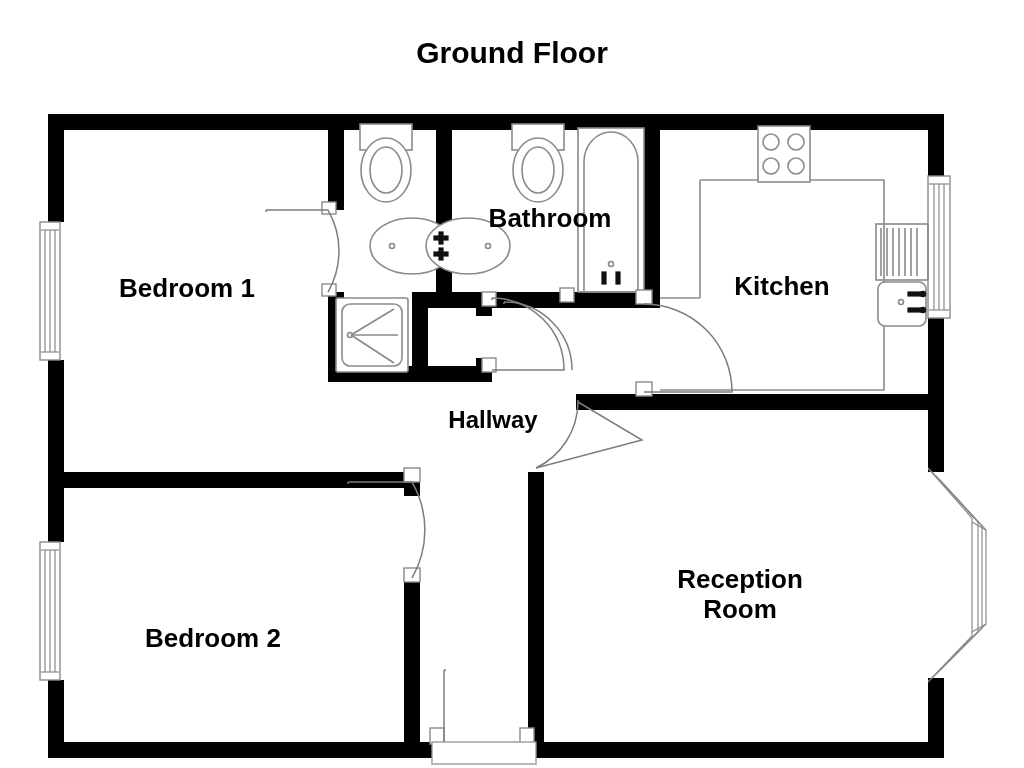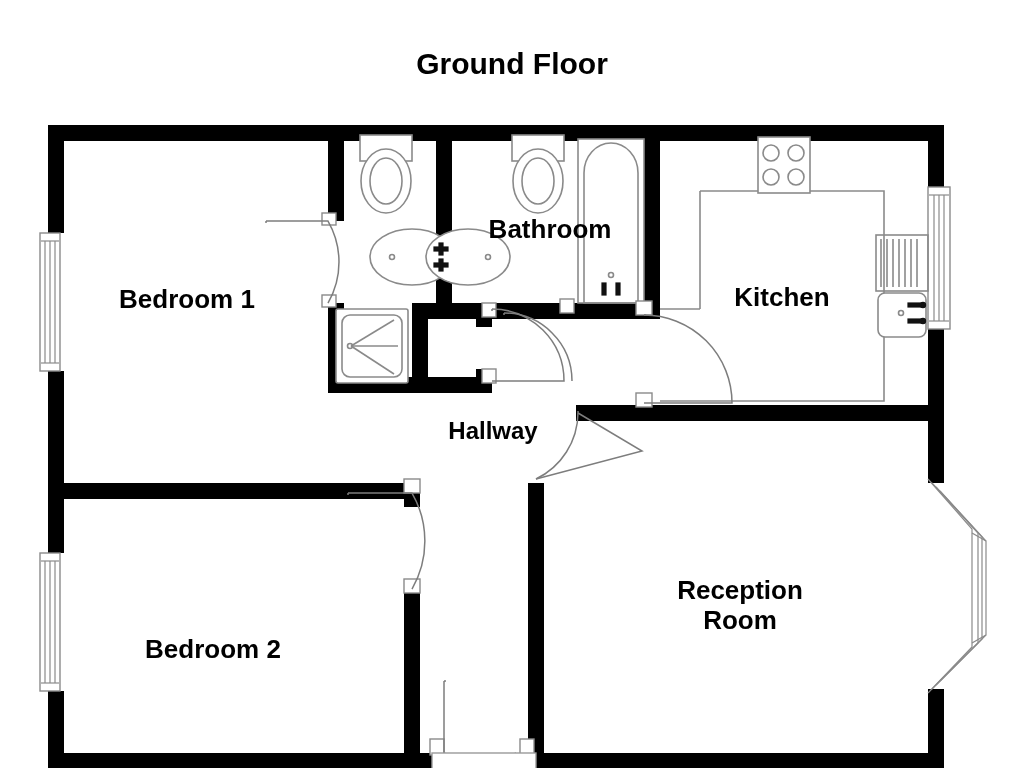--- a/index.html
+++ b/index.html
@@ -10,21 +10,21 @@
   }
   body {
     width: 1024px;
     height: 768px;
     font-family: "Liberation Sans", sans-serif;
     overflow: hidden;
     position: relative;
   }
   #plan-root {
     position: absolute;
-    left: 0; top: 17px;
+    left: 0; top: 6px;
     width: 1024px;
     height: 552px;
   }
   svg.floorplan {
     display: block;
     width: 1024px;
     height: 768px;
   }
   .wall      { fill: #000000; }
   .fixture   { fill: none; stroke: #8a8a8a; stroke-width: 1.6; }

